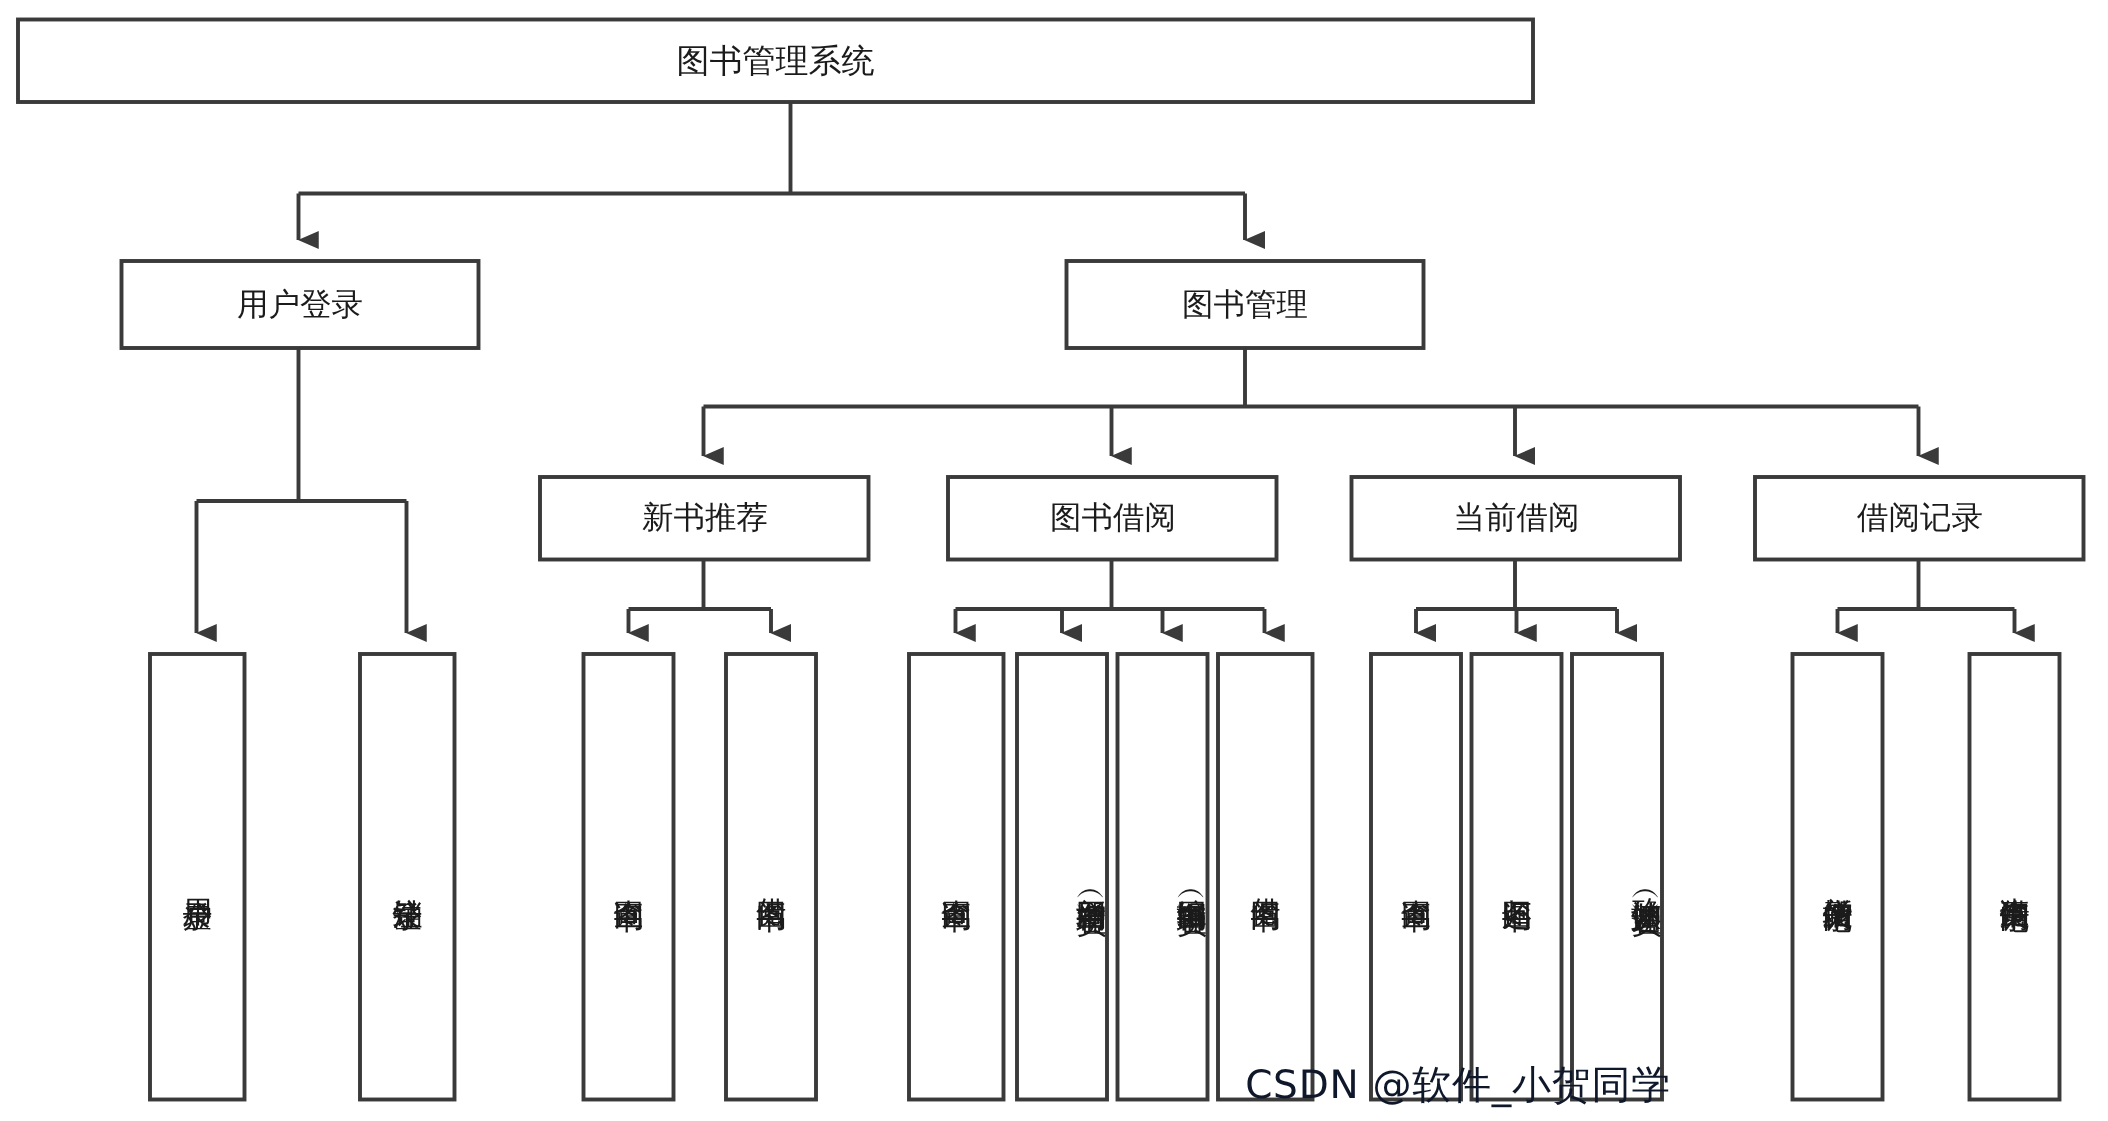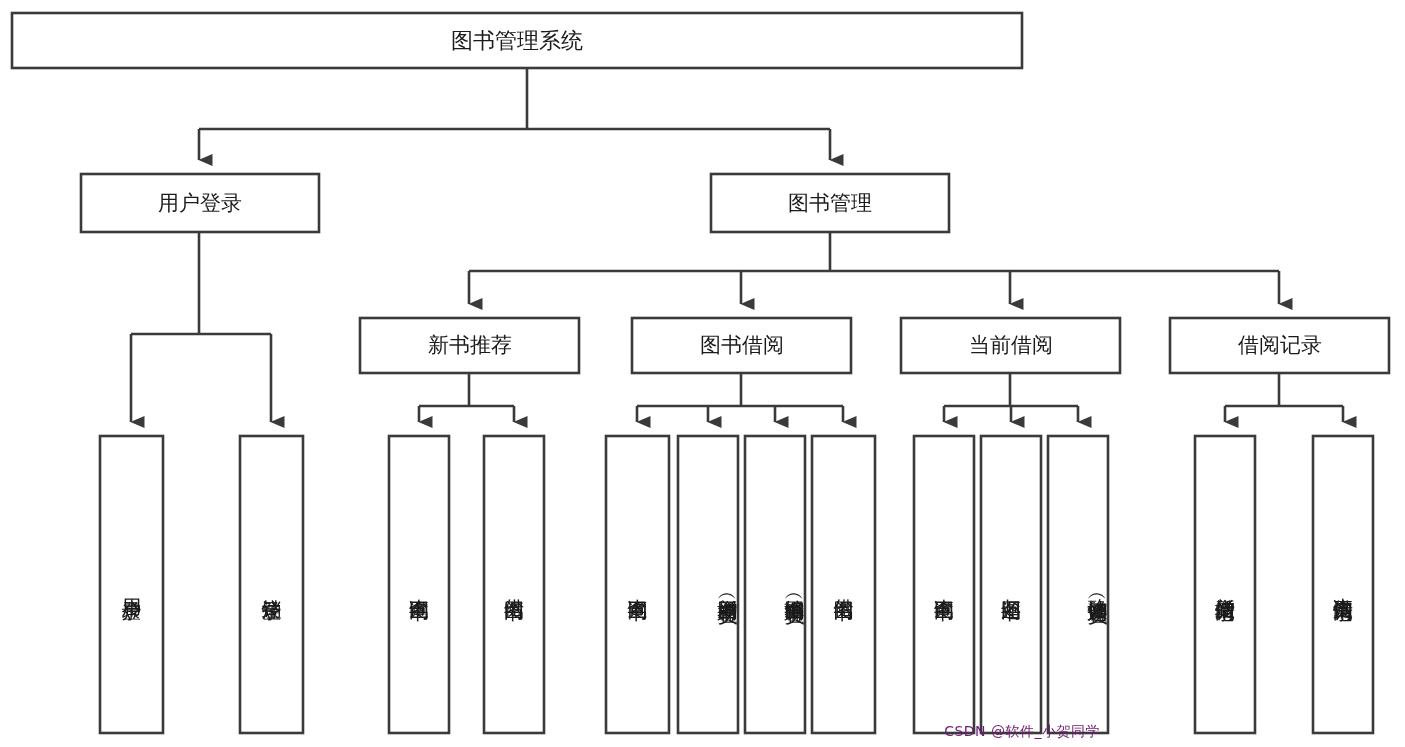--- a/index.html
+++ b/index.html
@@ -69,25 +69,25 @@
     align-items: flex-start;
     justify-content: center;
     white-space: nowrap;
     pointer-events: none;
   }
   .vlabel.centered {
     align-items: center;
   }
   #watermark {
     position: absolute;
-    right: 16px;
+    right: 2px;
     bottom: 6px;
     font-family: "DejaVu Sans", "Liberation Sans", sans-serif;
-    font-size: 14px;
-    color: #701a75;
+    font-size: 26px;
+    color: #0f172a;
     white-space: nowrap;
     letter-spacing: 0.5px;
   }
 </style>
 </head>
 <body>
 
 <div id="diagram-root">
 
   <svg id="tree-svg" viewBox="0 0 1405 747">

